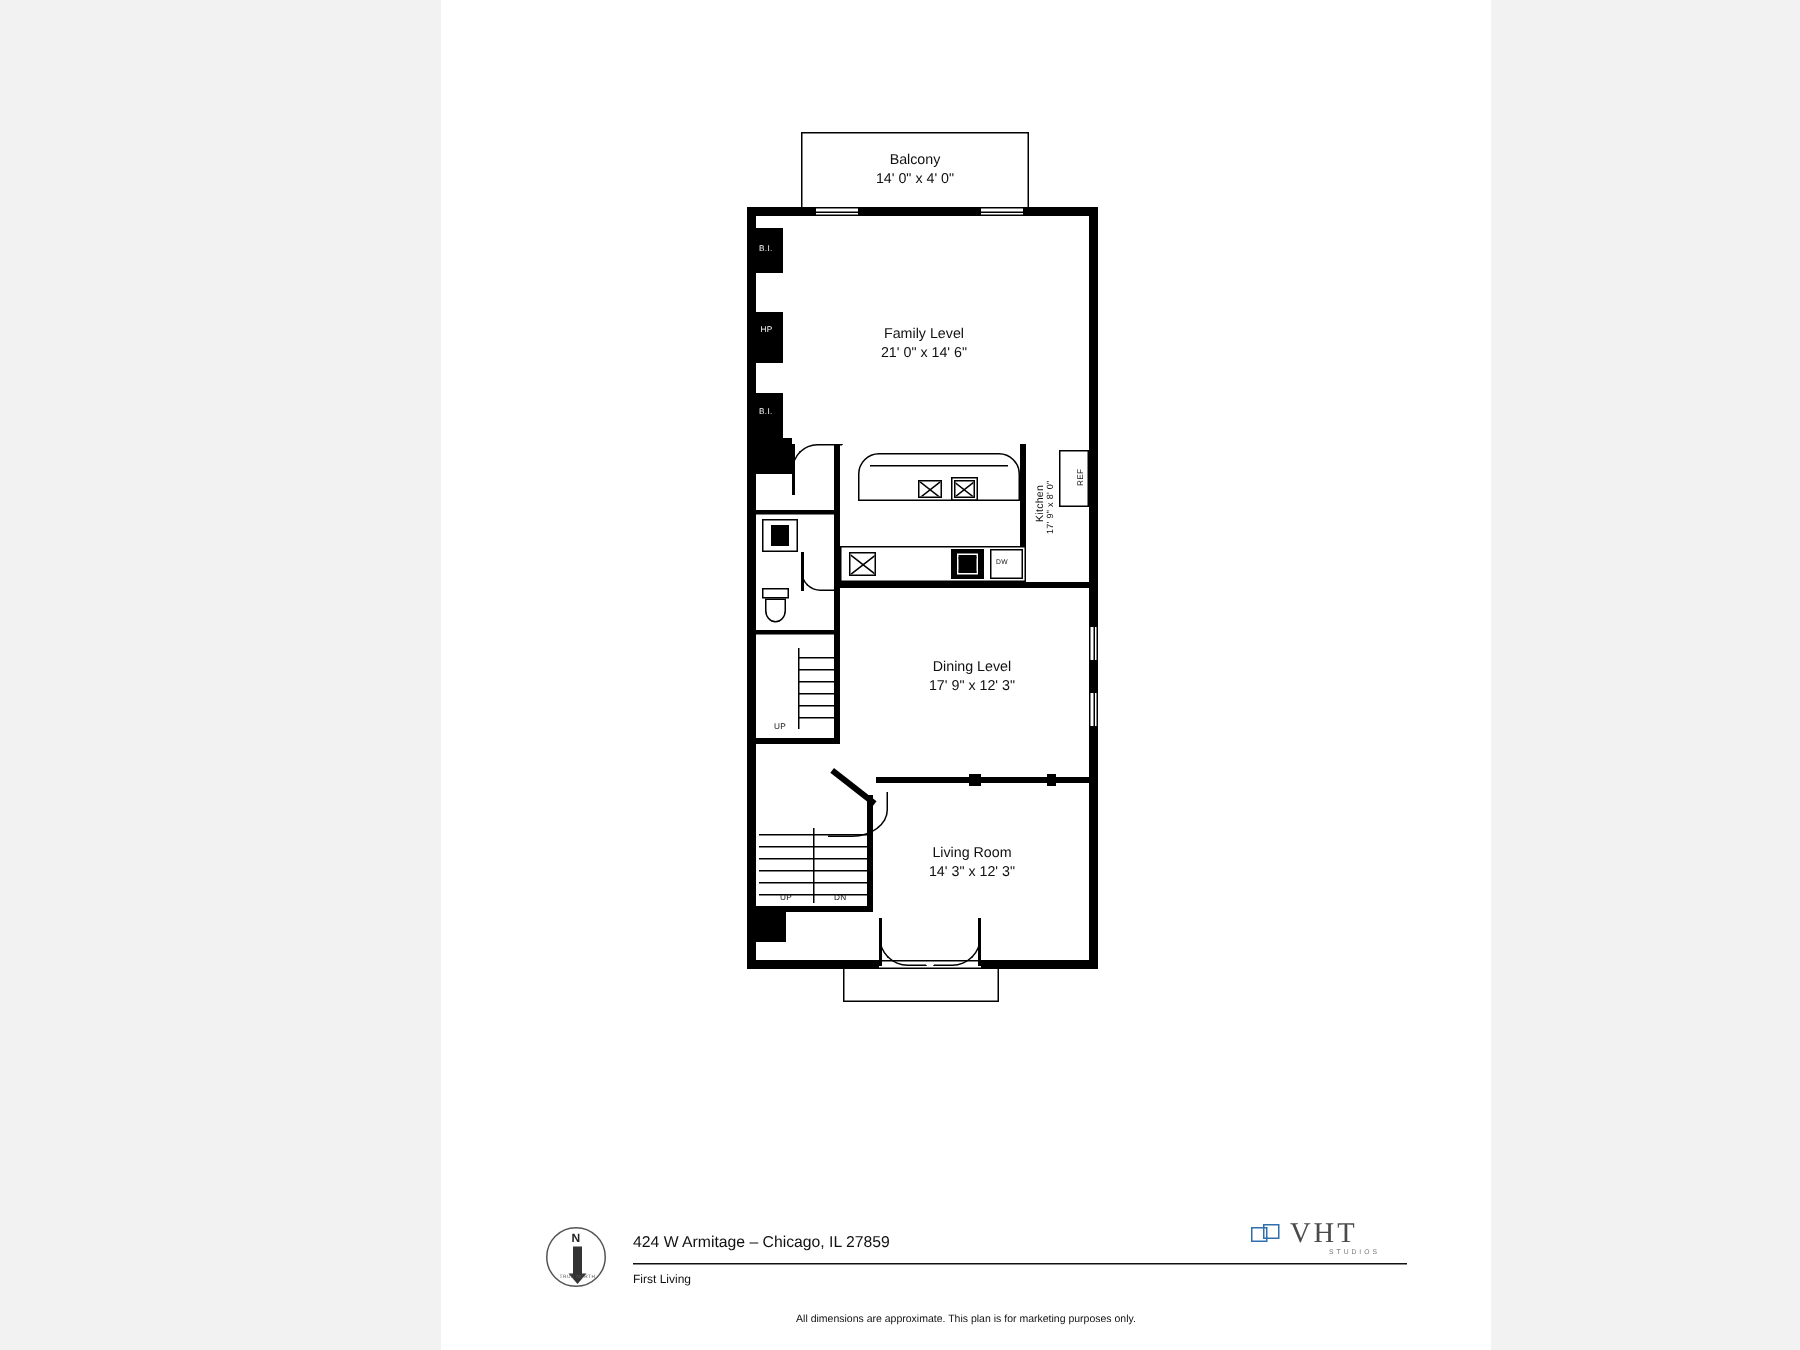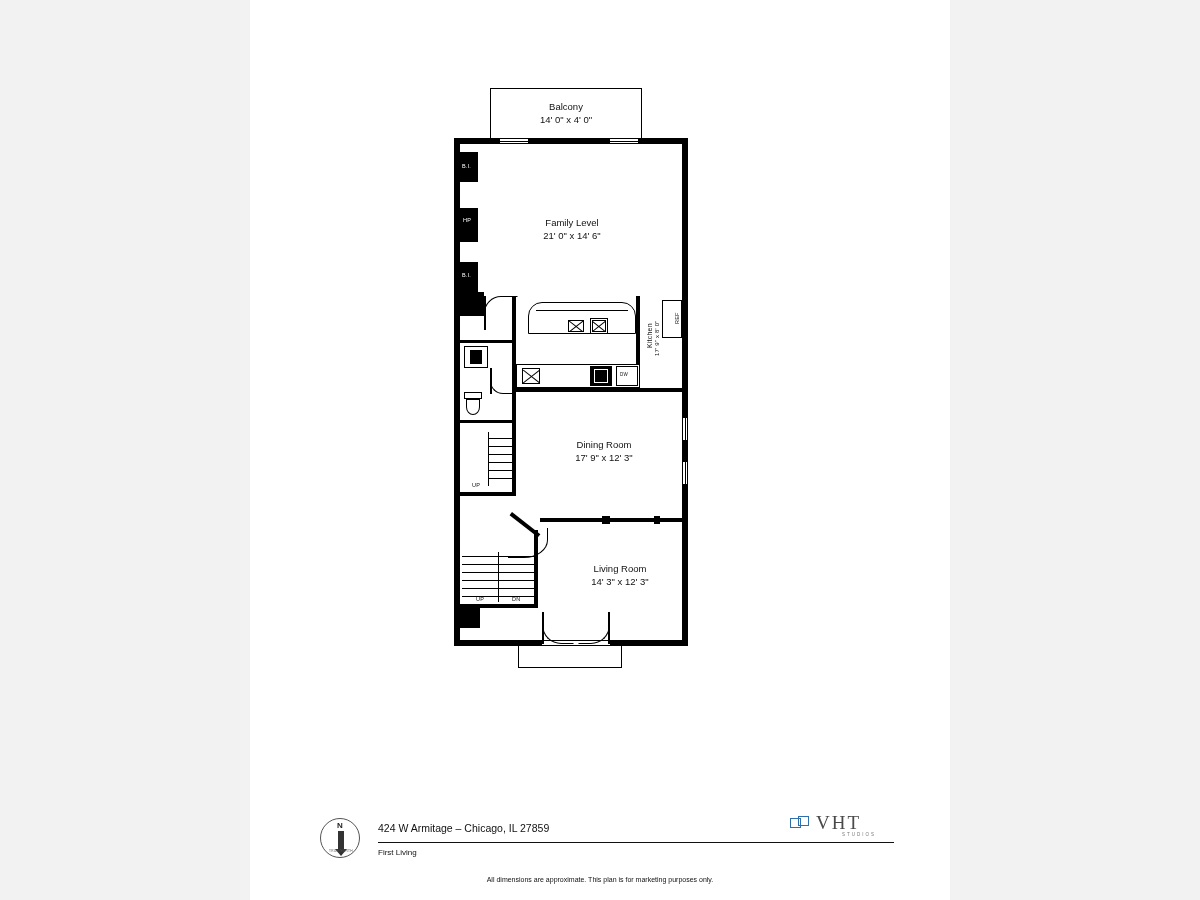--- a/index.html
+++ b/index.html
@@ -11,20 +11,21 @@
     width: 1200px;
     height: 900px;
     font-family: "Liberation Sans", sans-serif;
     overflow: hidden;
   }
   #page {
     position: relative;
     width: 1076px;
     height: 900px;
     background: #f2f2f2;
+    margin-left: 44px;
   }
   
   #sheet {
     position: absolute;
     left: 250px;
     top: 0;
     width: 700px;
     height: 900px;
     background: #ffffff;
   }
@@ -319,21 +320,21 @@
       <div class="stair-line" style="left:238px; top:438px; width:26px;"></div>
       <div class="stair-line" style="left:238px; top:446px; width:26px;"></div>
       <div class="stair-line" style="left:238px; top:454px; width:26px;"></div>
       <div class="stair-line" style="left:238px; top:462px; width:26px;"></div>
       <div class="stair-line" style="left:238px; top:470px; width:26px;"></div>
       <div class="stair-line" style="left:238px; top:478px; width:26px;"></div>
       <div class="thin" style="left:238px; top:432px; width:1px; height:54px;"></div>
       <div class="tiny" style="left:222px; top:482px;">UP</div>
 
       <div class="room-label" style="left:294px; top:438px; width:120px;">
-        <span>Dining Room</span>
+        <span>Dining Level</span>
         <span class="dim">17' 9" x 12' 3"</span>
       </div>
 
       <div class="thin" style="left:433px; top:418px; width:4px; height:22px; background:#fff;"></div>
       <div class="thin" style="left:434.5px; top:418px; width:1px; height:22px;"></div>
       <div class="thin" style="left:433px; top:462px; width:4px; height:22px; background:#fff;"></div>
       <div class="thin" style="left:434.5px; top:462px; width:1px; height:22px;"></div>
 
       <div class="wall" style="left:290px; top:518px; width:148px; height:4px;"></div>
       <div class="fill-black" style="left:352px; top:516px; width:8px; height:8px;"></div>
@@ -348,21 +349,21 @@
       <div class="stair-line" style="left:212px; top:572px; width:74px;"></div>
       <div class="stair-line" style="left:212px; top:580px; width:74px;"></div>
       <div class="stair-line" style="left:212px; top:588px; width:74px;"></div>
       <div class="stair-line" style="left:212px; top:596px; width:74px;"></div>
       <div class="thin" style="left:248px; top:552px; width:1px; height:50px;"></div>
       <div style="position:absolute; left:258px; top:528px; width:40px; height:30px; border:1px solid #000; border-radius:0 0 60% 0; border-top:none; border-left:none; box-sizing:border-box;"></div>
       <div class="tiny" style="left:226px; top:596px;">UP</div>
       <div class="tiny" style="left:262px; top:596px;">DN</div>
       <div class="fill-black" style="left:204px; top:608px; width:26px; height:20px;"></div>
 
-      <div class="room-label" style="left:308px; top:562px; width:124px;">
+      <div class="room-label" style="left:292px; top:562px; width:124px;">
         <span>Living Room</span>
         <span class="dim">14' 3" x 12' 3"</span>
       </div>
 
       <div class="box-outline" style="left:268px; top:644px; width:104px; height:24px; border-width:1.5px; border-top:none;"></div>
       <div class="thin" style="left:292px; top:641px; width:68px; height:4px; background:#fff;"></div>
       <div class="arc" style="left:292px; top:612px; width:32px; height:32px; border-color:transparent transparent #000 #000; border-radius:0 0 0 60%;"></div>
       <div class="arc" style="left:328px; top:612px; width:32px; height:32px; border-color:transparent #000 #000 transparent; border-radius:0 0 60% 0;"></div>
       <div class="thin" style="left:292px; top:612px; width:2px; height:32px;"></div>
       <div class="thin" style="left:358px; top:612px; width:2px; height:32px;"></div>

